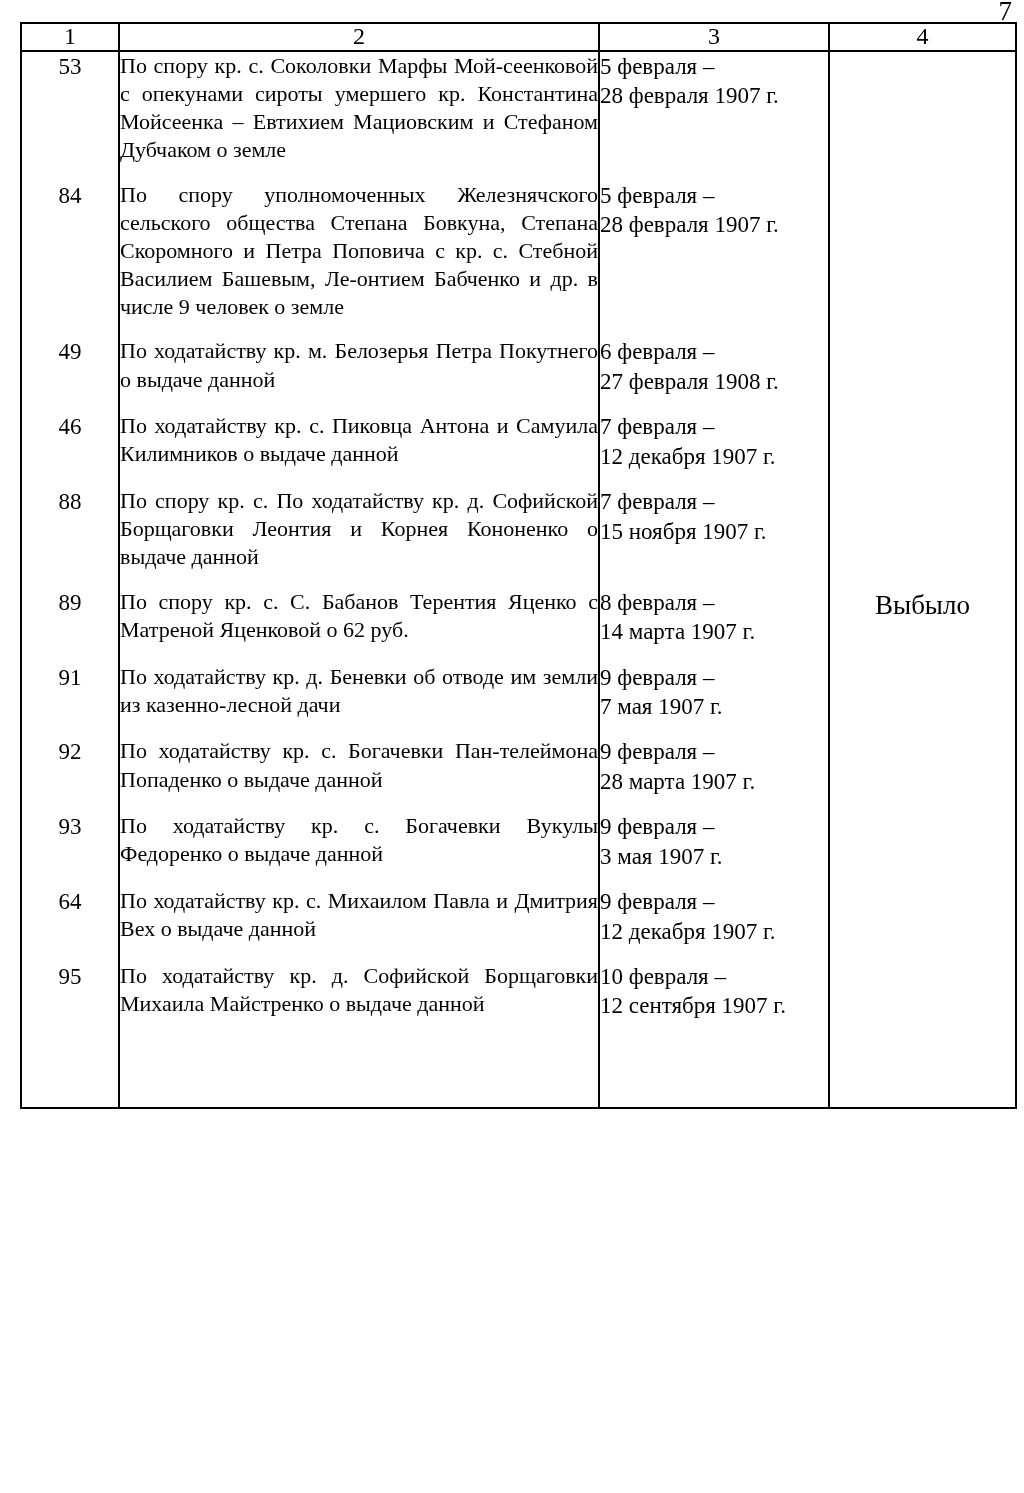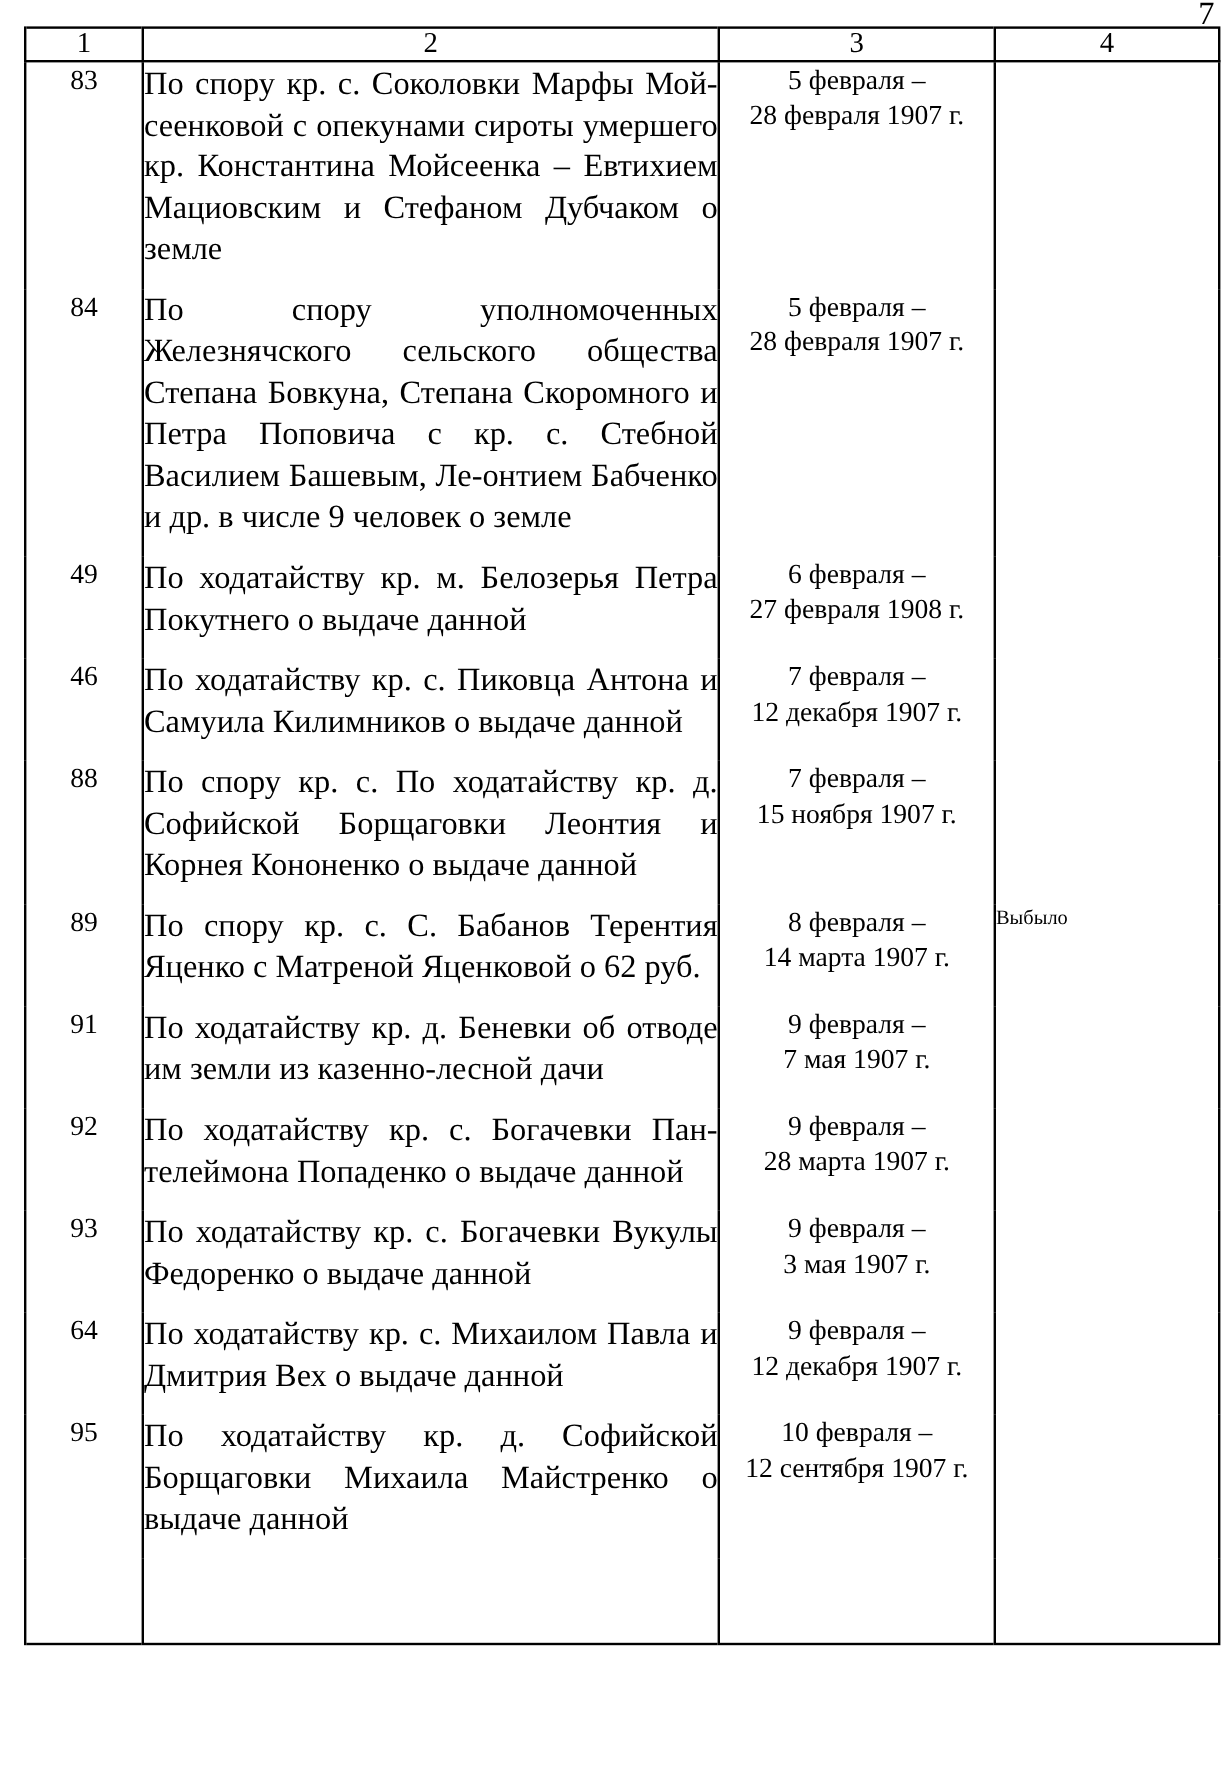--- a/index.html
+++ b/index.html
@@ -78,37 +78,38 @@
   td.num {
     text-align: center;
     font-size: 23px;
     line-height: 1.28;
     padding-top: 14px;
   }
 
   td.subject {
     text-align: justify;
     text-align-last: left;
-    font-size: 27px;
+    font-size: 22px;
     line-height: 1.28;
     padding: 14px 10px 14px 10px;
     hyphens: manual;
     font-family: Liberation Serif, serif;
   }
 
   td.dates {
-    text-align: center;
+    text-align: left;
     font-size: 23px;
     line-height: 1.28;
     padding: 14px 6px 14px 6px;
     white-space: pre-line;
   }
 
   td.note {
-    font-size: 17px;
+    text-align: center;
+    font-size: 27px;
     line-height: 1.28;
     padding: 14px 6px 14px 6px;
   }
 
   
   tr.entry > td { padding-bottom: 16px; }
 
   
   tr.filler > td {
     height: 70px;
@@ -134,21 +135,21 @@
       <thead>
         <tr>
           <th>1</th>
           <th>2</th>
           <th>3</th>
           <th>4</th>
         </tr>
       </thead>
       <tbody id="registry-body">
           <tr class="entry">
-            <td class="num">83</td>
+            <td class="num">53</td>
             <td class="subject">По спору кр. с. Соколовки Марфы Мой-сеенковой с опекунами сироты умершего кр. Константина Мойсеенка – Евтихием Мациовским и Стефаном Дубчаком о земле</td>
             <td class="dates">5 февраля –
 28 февраля 1907 г.</td>
             <td class="note"></td>
           </tr>
           <tr class="entry">
             <td class="num">84</td>
             <td class="subject">По спору уполномоченных Железнячского сельского общества Степана Бовкуна, Степана Скоромного и Петра Поповича с кр. с. Стебной Василием Башевым, Ле-онтием Бабченко и др. в числе 9 человек о земле</td>
             <td class="dates">5 февраля –
 28 февраля 1907 г.</td>

